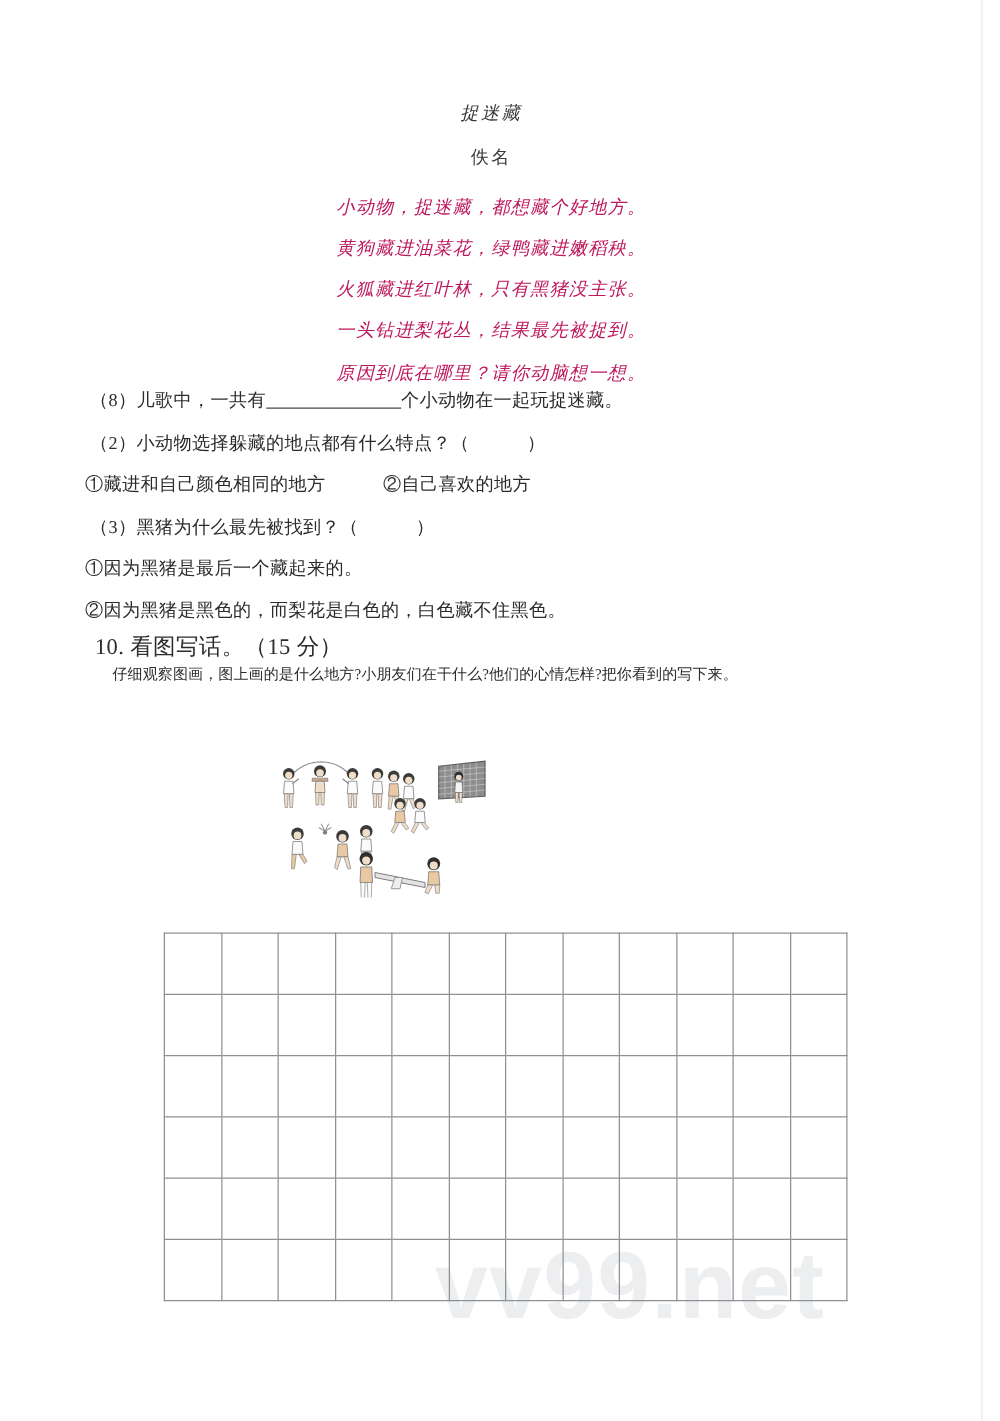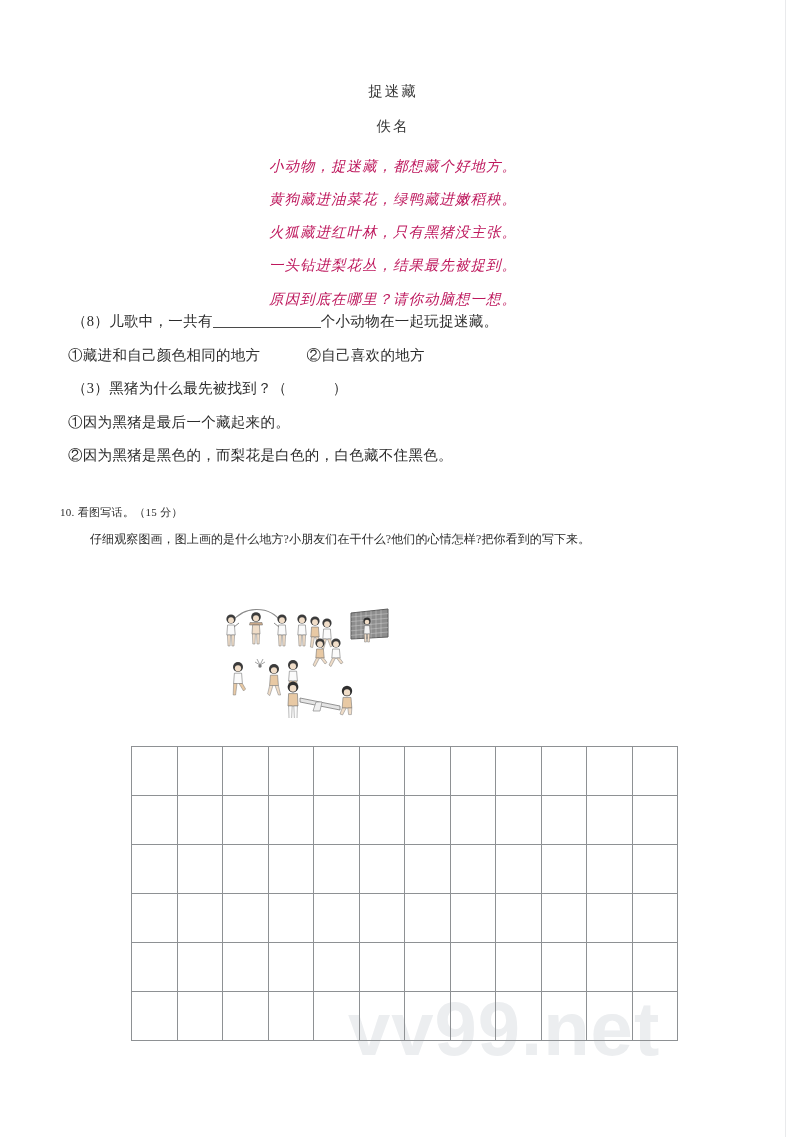--- a/index.html
+++ b/index.html
@@ -60,20 +60,21 @@
     left: 0;
     top: 84px;
     width: 786px;
     text-align: center;
   }
   .poem-title {
     font-family: "Liberation Serif", serif;
     font-size: 14.5px;
     letter-spacing: 2px;
     color: #3a3a3a;
+    font-style: italic;
     margin: 0 0 20px 0;
     line-height: 1;
   }
   .poem-author {
     font-family: "Liberation Serif", serif;
     font-size: 14.5px;
     letter-spacing: 2px;
     color: #3a3a3a;
     margin: 0 0 24px 0;
     line-height: 1;
@@ -119,23 +120,23 @@
     width: 46px;
   }
   .opt-spacer {
     display: inline-block;
     width: 46px;
   }
 
   
   .item10-head {
     position: absolute;
-    left: 60px;
+    left: 76px;
     top: 505px;
-    font-size: 11px;
+    font-size: 18px;
     letter-spacing: 0.3px;
     white-space: nowrap;
   }
   .item10-body {
     position: absolute;
     left: 60px;
     top: 528px;
     width: 672px;
     font-size: 12px;
     line-height: 1.95;
@@ -188,20 +189,21 @@
       <div class="poem-line">火狐藏进红叶林，只有黑猪没主张。</div>
       <div class="poem-line">一头钻进梨花丛，结果最先被捉到。</div>
       <div class="poem-line">原因到底在哪里？请你动脑想一想。</div>
     </div>
   </div>
 
   <div class="qa-block">
 
     <div class="q-line"><span>（8）儿歌中，一共有</span><span class="blank-fill"></span><span>个小动物在一起玩捉迷藏。</span></div>
 
+    <div class="q-line"><span>（2）小动物选择躲藏的地点都有什么特点？（</span><span class="paren-gap"></span><span>）</span></div>
 
     <div class="q-line opt-row"><span>①藏进和自己颜色相同的地方</span><span class="opt-spacer"></span><span>②自己喜欢的地方</span></div>
 
     <div class="q-line"><span>（3）黑猪为什么最先被找到？（</span><span class="paren-gap"></span><span>）</span></div>
 
     <div class="q-line opt-row">①因为黑猪是最后一个藏起来的。</div>
 
     <div class="q-line opt-row">②因为黑猪是黑色的，而梨花是白色的，白色藏不住黑色。</div>
 
   </div>

